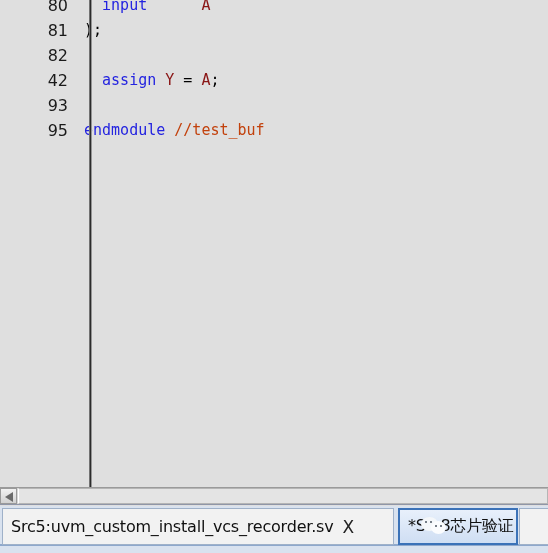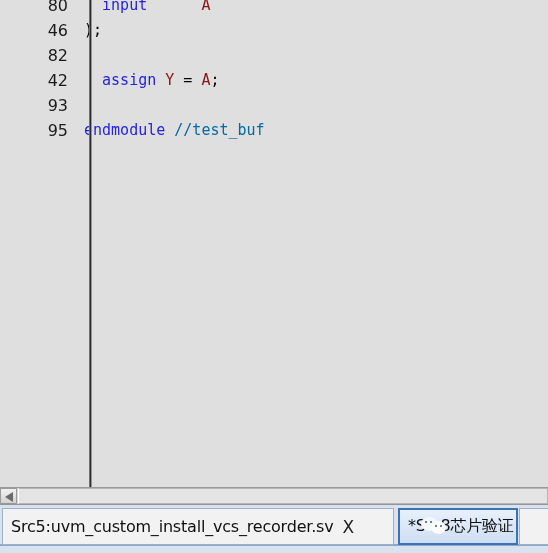--- a/index.html
+++ b/index.html
@@ -65,21 +65,21 @@
     left: 80px;
     top: 0;
     width: 3px;
     height: 487px;
     background: linear-gradient(to right, #b9b9b9 0px, #2b2b2b 1px, #2b2b2b 2px, #ffffff 3px);
   }
 
   .tok-kw      { color: #2424e0; }
   .tok-id      { color: #8a1616; }
   .tok-plain   { color: #000000; }
-  .tok-comment { color: #0369a1; }
+  .tok-comment { color: #c2410c; }
 
   
   #hscroll {
     position: absolute;
     left: 0; top: 487px;
     width: 548px;
     height: 18px;
     background: #d6d6d6;
     box-sizing: border-box;
     border-top: 1px solid #9a9a9a;
@@ -194,21 +194,21 @@
   #watermark .e2 { left: 9px;  top: 8px; }
   #watermark .e3 { left: 14px; top: 12px; }
   #watermark .e4 { left: 19px; top: 12px; }
 </style>
 </head>
 <body>
 
 <div id="editor-pane">
   <div id="code-rows">
       <div class="code-row"><span class="gutter">80</span><span class="code-text"><span class="tok-plain">  </span><span class="tok-kw">input</span><span class="tok-plain">      </span><span class="tok-id">A</span></span></div>
-      <div class="code-row"><span class="gutter">46</span><span class="code-text"><span class="tok-plain">);</span></span></div>
+      <div class="code-row"><span class="gutter">81</span><span class="code-text"><span class="tok-plain">);</span></span></div>
       <div class="code-row"><span class="gutter">82</span><span class="code-text"></span></div>
       <div class="code-row"><span class="gutter">42</span><span class="code-text"><span class="tok-plain">  </span><span class="tok-kw">assign</span><span class="tok-plain"> </span><span class="tok-id">Y</span><span class="tok-plain"> = </span><span class="tok-id">A</span><span class="tok-plain">;</span></span></div>
       <div class="code-row"><span class="gutter">93</span><span class="code-text"></span></div>
       <div class="code-row"><span class="gutter">95</span><span class="code-text"><span class="tok-kw">endmodule</span><span class="tok-plain"> </span><span class="tok-comment">//test_buf</span></span></div>
     </div>
   <div id="gutter-divider"></div>
 </div>
 
 <div id="hscroll">
   <div id="hscroll-left-btn">

